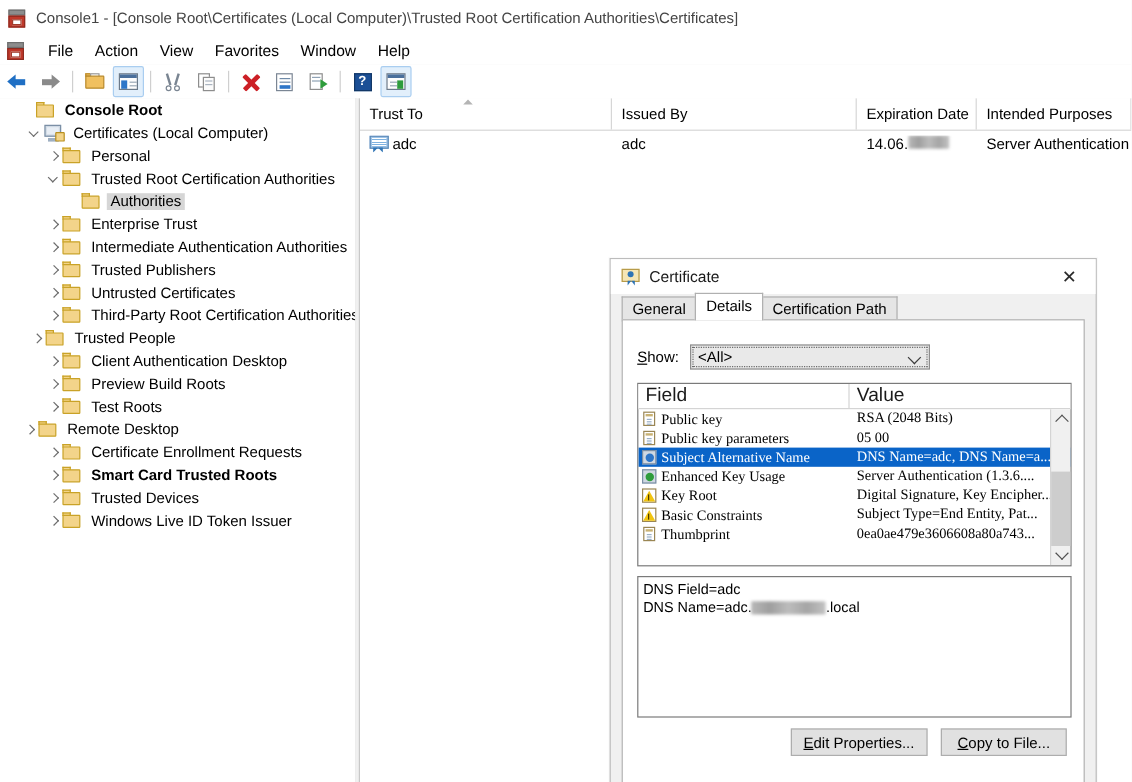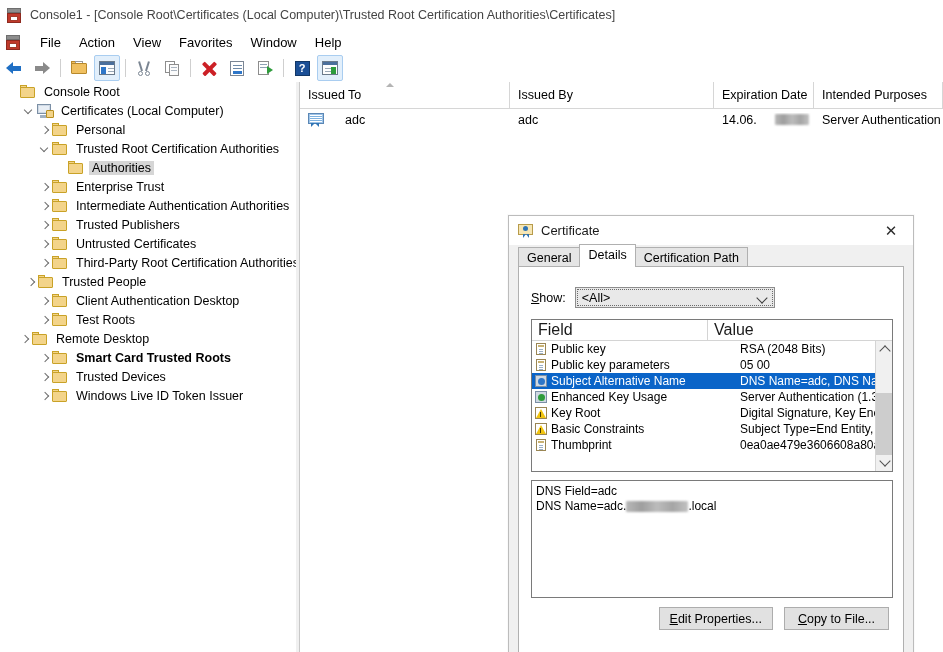--- a/index.html
+++ b/index.html
@@ -281,22 +281,22 @@
     position: absolute; left: 86px; top: 1px;
     width: 0; height: 0;
     border-left: 4px solid transparent; border-right: 4px solid transparent;
     border-bottom: 4px solid #b4b4b4;
   }
   .lv-row {
     display: flex; align-items: center; height: 21px;
     font-size: 12.5px; color: #000000;
   }
   .lv-cell {
-    display: flex; align-items: center; box-sizing: border-box;
-    padding-left: 8px; overflow: hidden; white-space: nowrap; gap: 18px;
+    display: flex; align-items: flex-start; box-sizing: border-box;
+    padding-left: 8px; overflow: hidden; white-space: nowrap;
   }
   .cert-ico {
     width: 16px; height: 14px; position: relative; flex: 0 0 16px; margin-right: 3px;
     margin-left: -4px;
   }
   .cert-ico .pg {
     position: absolute; left: 0; top: 0; width: 16px; height: 11px;
     background: #9ec4e8; border: 1px solid #5b87b5; box-sizing: border-box;
   }
   .cert-ico .pg:after {
@@ -417,29 +417,29 @@
     border-bottom: 1px solid #d4d4d4; background: #ffffff;
   }
   .fl-head .c {
     font-size: 16px; color: #1a1a1a; display: flex; align-items: center;
     padding-left: 6px; box-sizing: border-box;
   }
   .fl-head .c.f { width: 176px; border-right: 1px solid #d4d4d4; }
   .fl-head .c.v { flex: 1; }
   .fl-body { flex: 1; overflow: hidden; position: relative; }
   .fl-row {
-    display: flex; align-items: center; height: 16px;
-    font-size: 12px; color: #000000; white-space: nowrap;
+    display: flex; height: 16px;
+    font-size: 12px; color: #000000; white-space: nowrap; font-family: Liberation Serif, serif;
   }
   .fl-row.sel { background: #0a64c8; color: #ffffff; }
   .fl-row .fname {
     width: 176px; display: flex; align-items: center; box-sizing: border-box;
     padding-left: 3px; overflow: hidden;
   }
-  .fl-row .fval { flex: 1; padding-left: 6px; overflow: hidden; margin-left: 26px; }
+  .fl-row .fval { flex: 1; padding-left: 6px; overflow: hidden; }
 
   .fi {
     width: 12px; height: 12px; position: relative; flex: 0 0 12px; margin-right: 4px;
   }
   .fi.doc .p {
     position: absolute; left: 1px; top: 0; width: 10px; height: 12px;
     background: #ffffff; border: 1px solid #9a8654; box-sizing: border-box;
   }
   .fi.doc .p:before {
     content: ""; position: absolute; left: 1px; top: 1px; right: 1px; height: 2px;
@@ -626,21 +626,21 @@
           <i class="blk"></i>
           <i class="ln" style="top:6px"></i>
           <i class="ln" style="top:9px"></i>
         </span>
     </div>
   </div>
 
   <div class="content">
 
     <div class="tree-pane" id="tree-pane">
-        <div class="tree-row" style="padding-left: 6px;">
+        <div class="tree-row" style="padding-left: 16px; font-weight: bold;">
           <span class="chev none"></span>
           <span class="folder-ico">
             <span class="tb"></span>
             <span class="bk"></span>
           </span>
           <span class="label">Console Root</span>
         </div>
         <div class="tree-row" style="padding-left: 22px;">
           <span class="chev open">
             <i></i>
@@ -753,31 +753,51 @@
           <span class="label">Client Authentication Desktop</span>
         </div>
         <div class="tree-row" style="padding-left: 38px;">
           <span class="chev ">
             <i></i>
           </span>
           <span class="folder-ico">
             <span class="tb"></span>
             <span class="bk"></span>
           </span>
+          <span class="label">Preview Build Roots</span>
+        </div>
+        <div class="tree-row" style="padding-left: 38px;">
+          <span class="chev ">
+            <i></i>
+          </span>
+          <span class="folder-ico">
+            <span class="tb"></span>
+            <span class="bk"></span>
+          </span>
           <span class="label">Test Roots</span>
         </div>
         <div class="tree-row" style="padding-left: 18px;">
           <span class="chev ">
             <i></i>
           </span>
           <span class="folder-ico">
             <span class="tb"></span>
             <span class="bk"></span>
           </span>
           <span class="label">Remote Desktop</span>
+        </div>
+        <div class="tree-row" style="padding-left: 38px;">
+          <span class="chev ">
+            <i></i>
+          </span>
+          <span class="folder-ico">
+            <span class="tb"></span>
+            <span class="bk"></span>
+          </span>
+          <span class="label">Certificate Enrollment Requests</span>
         </div>
         <div class="tree-row" style="padding-left: 38px; font-weight: bold;">
           <span class="chev ">
             <i></i>
           </span>
           <span class="folder-ico">
             <span class="tb"></span>
             <span class="bk"></span>
           </span>
           <span class="label">Smart Card Trusted Roots</span>
@@ -801,21 +821,21 @@
             <span class="bk"></span>
           </span>
           <span class="label">Windows Live ID Token Issuer</span>
         </div>
       </div>
     <div class="splitter"></div>
 
     <div class="list-pane">
       <div class="lv-header" id="lv-header">
           <div class="lv-col" style="width: 210px;">
-            <span>Issued To</span>
+            <span>Trust To</span>
             <span class="sort-arrow"></span>
           </div>
           <div class="lv-col" style="width: 204px;">
             <span>Issued By</span>
           </div>
           <div class="lv-col" style="width: 100px;">
             <span>Expiration Date</span>
           </div>
           <div class="lv-col" style="width: 129px;">
             <span>Intended Purposes</span>

